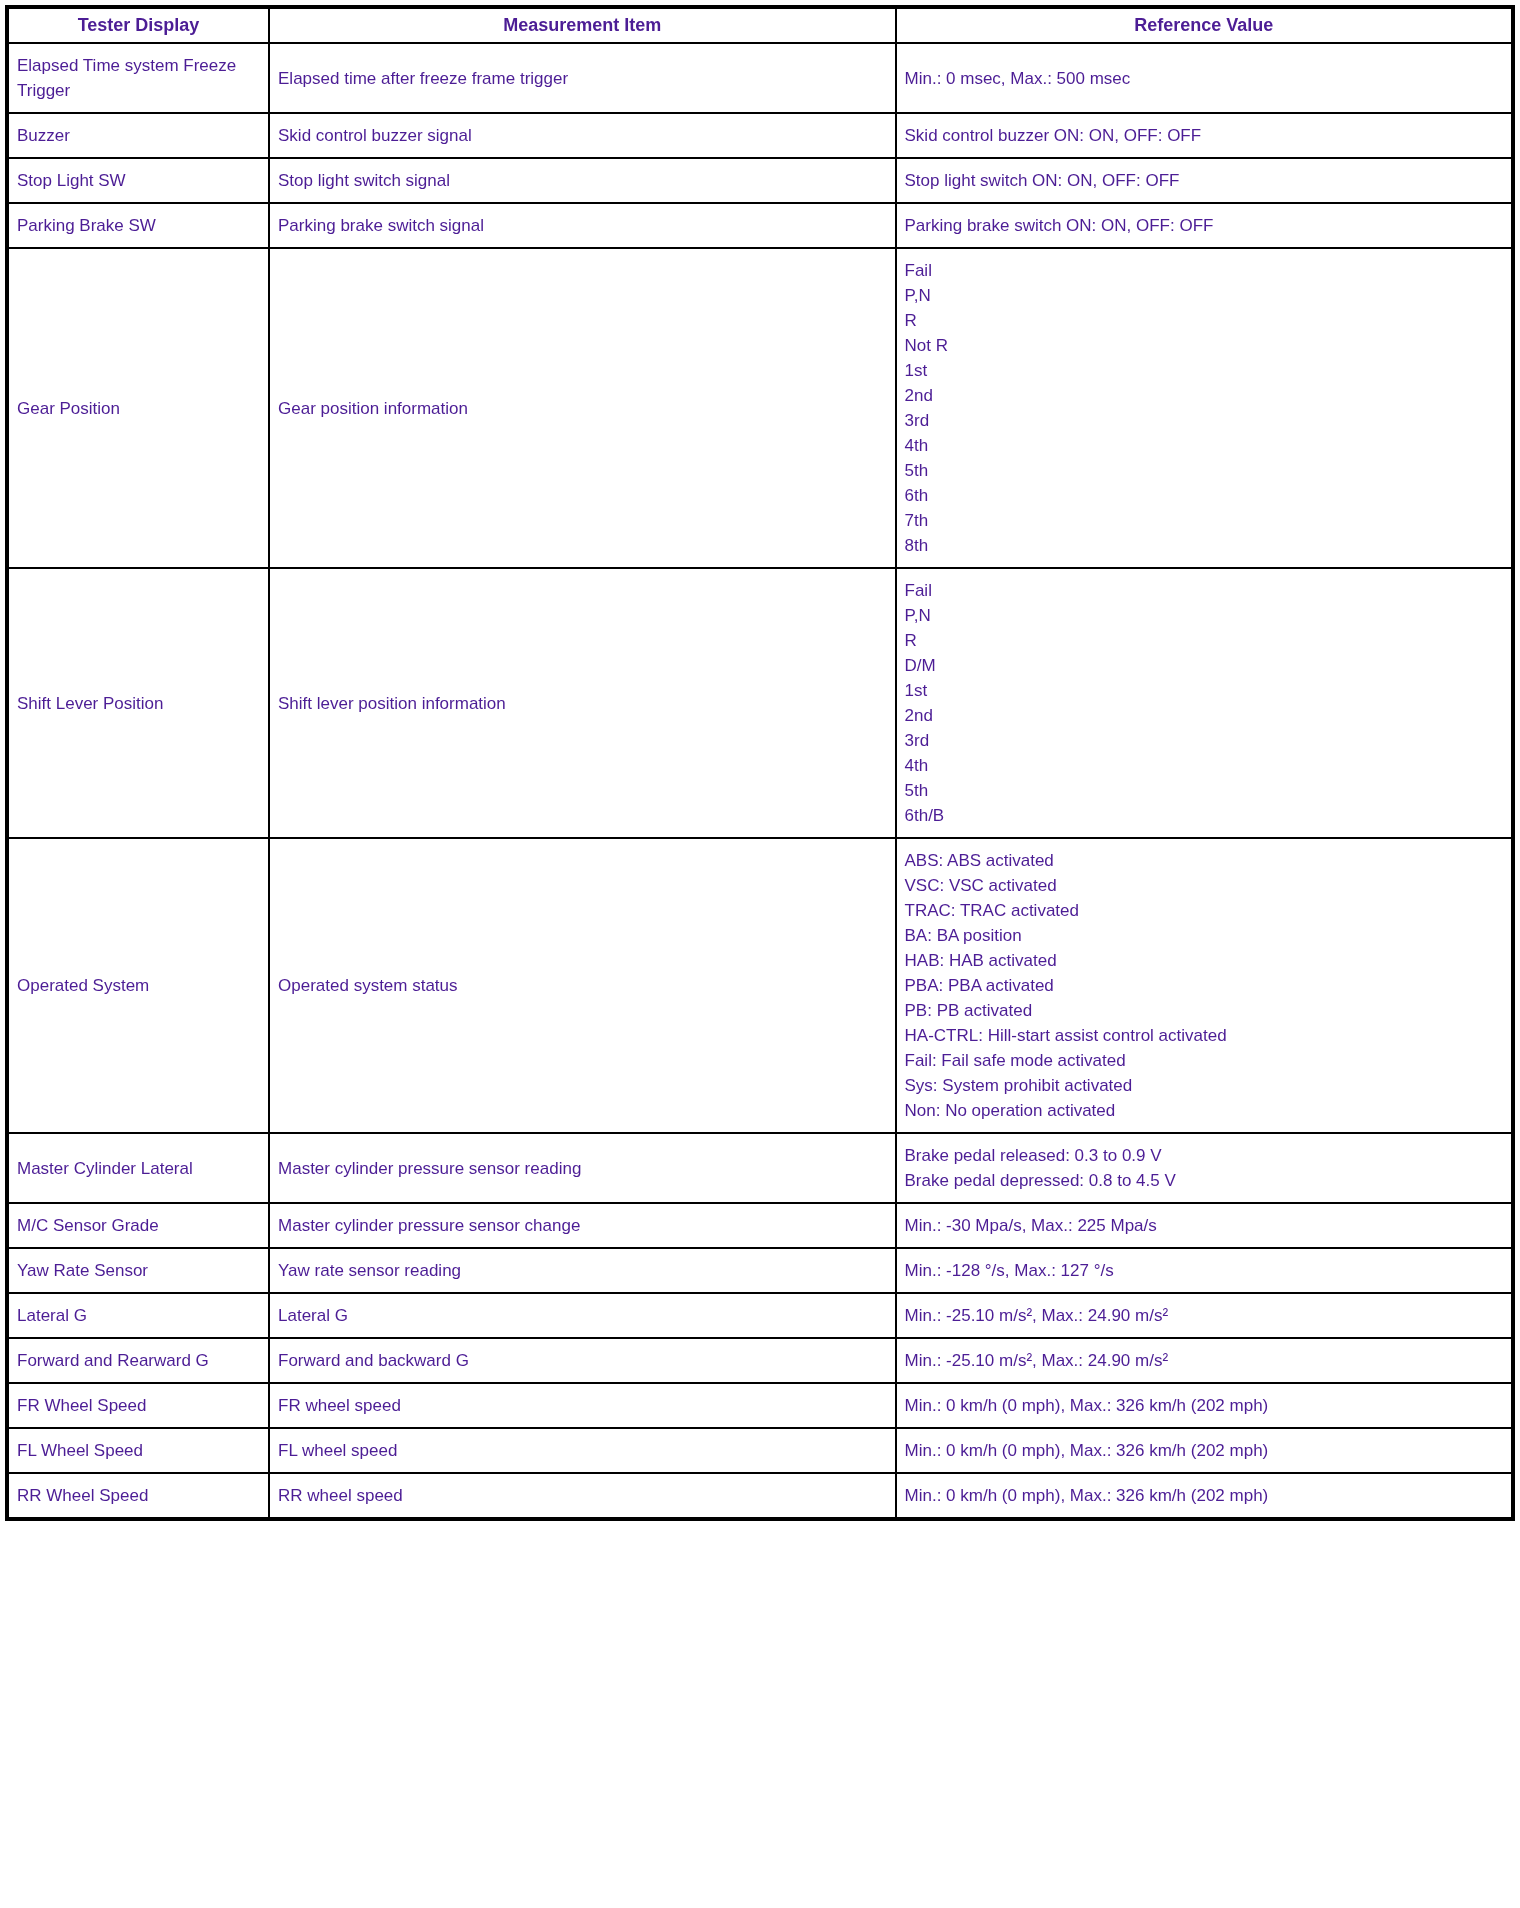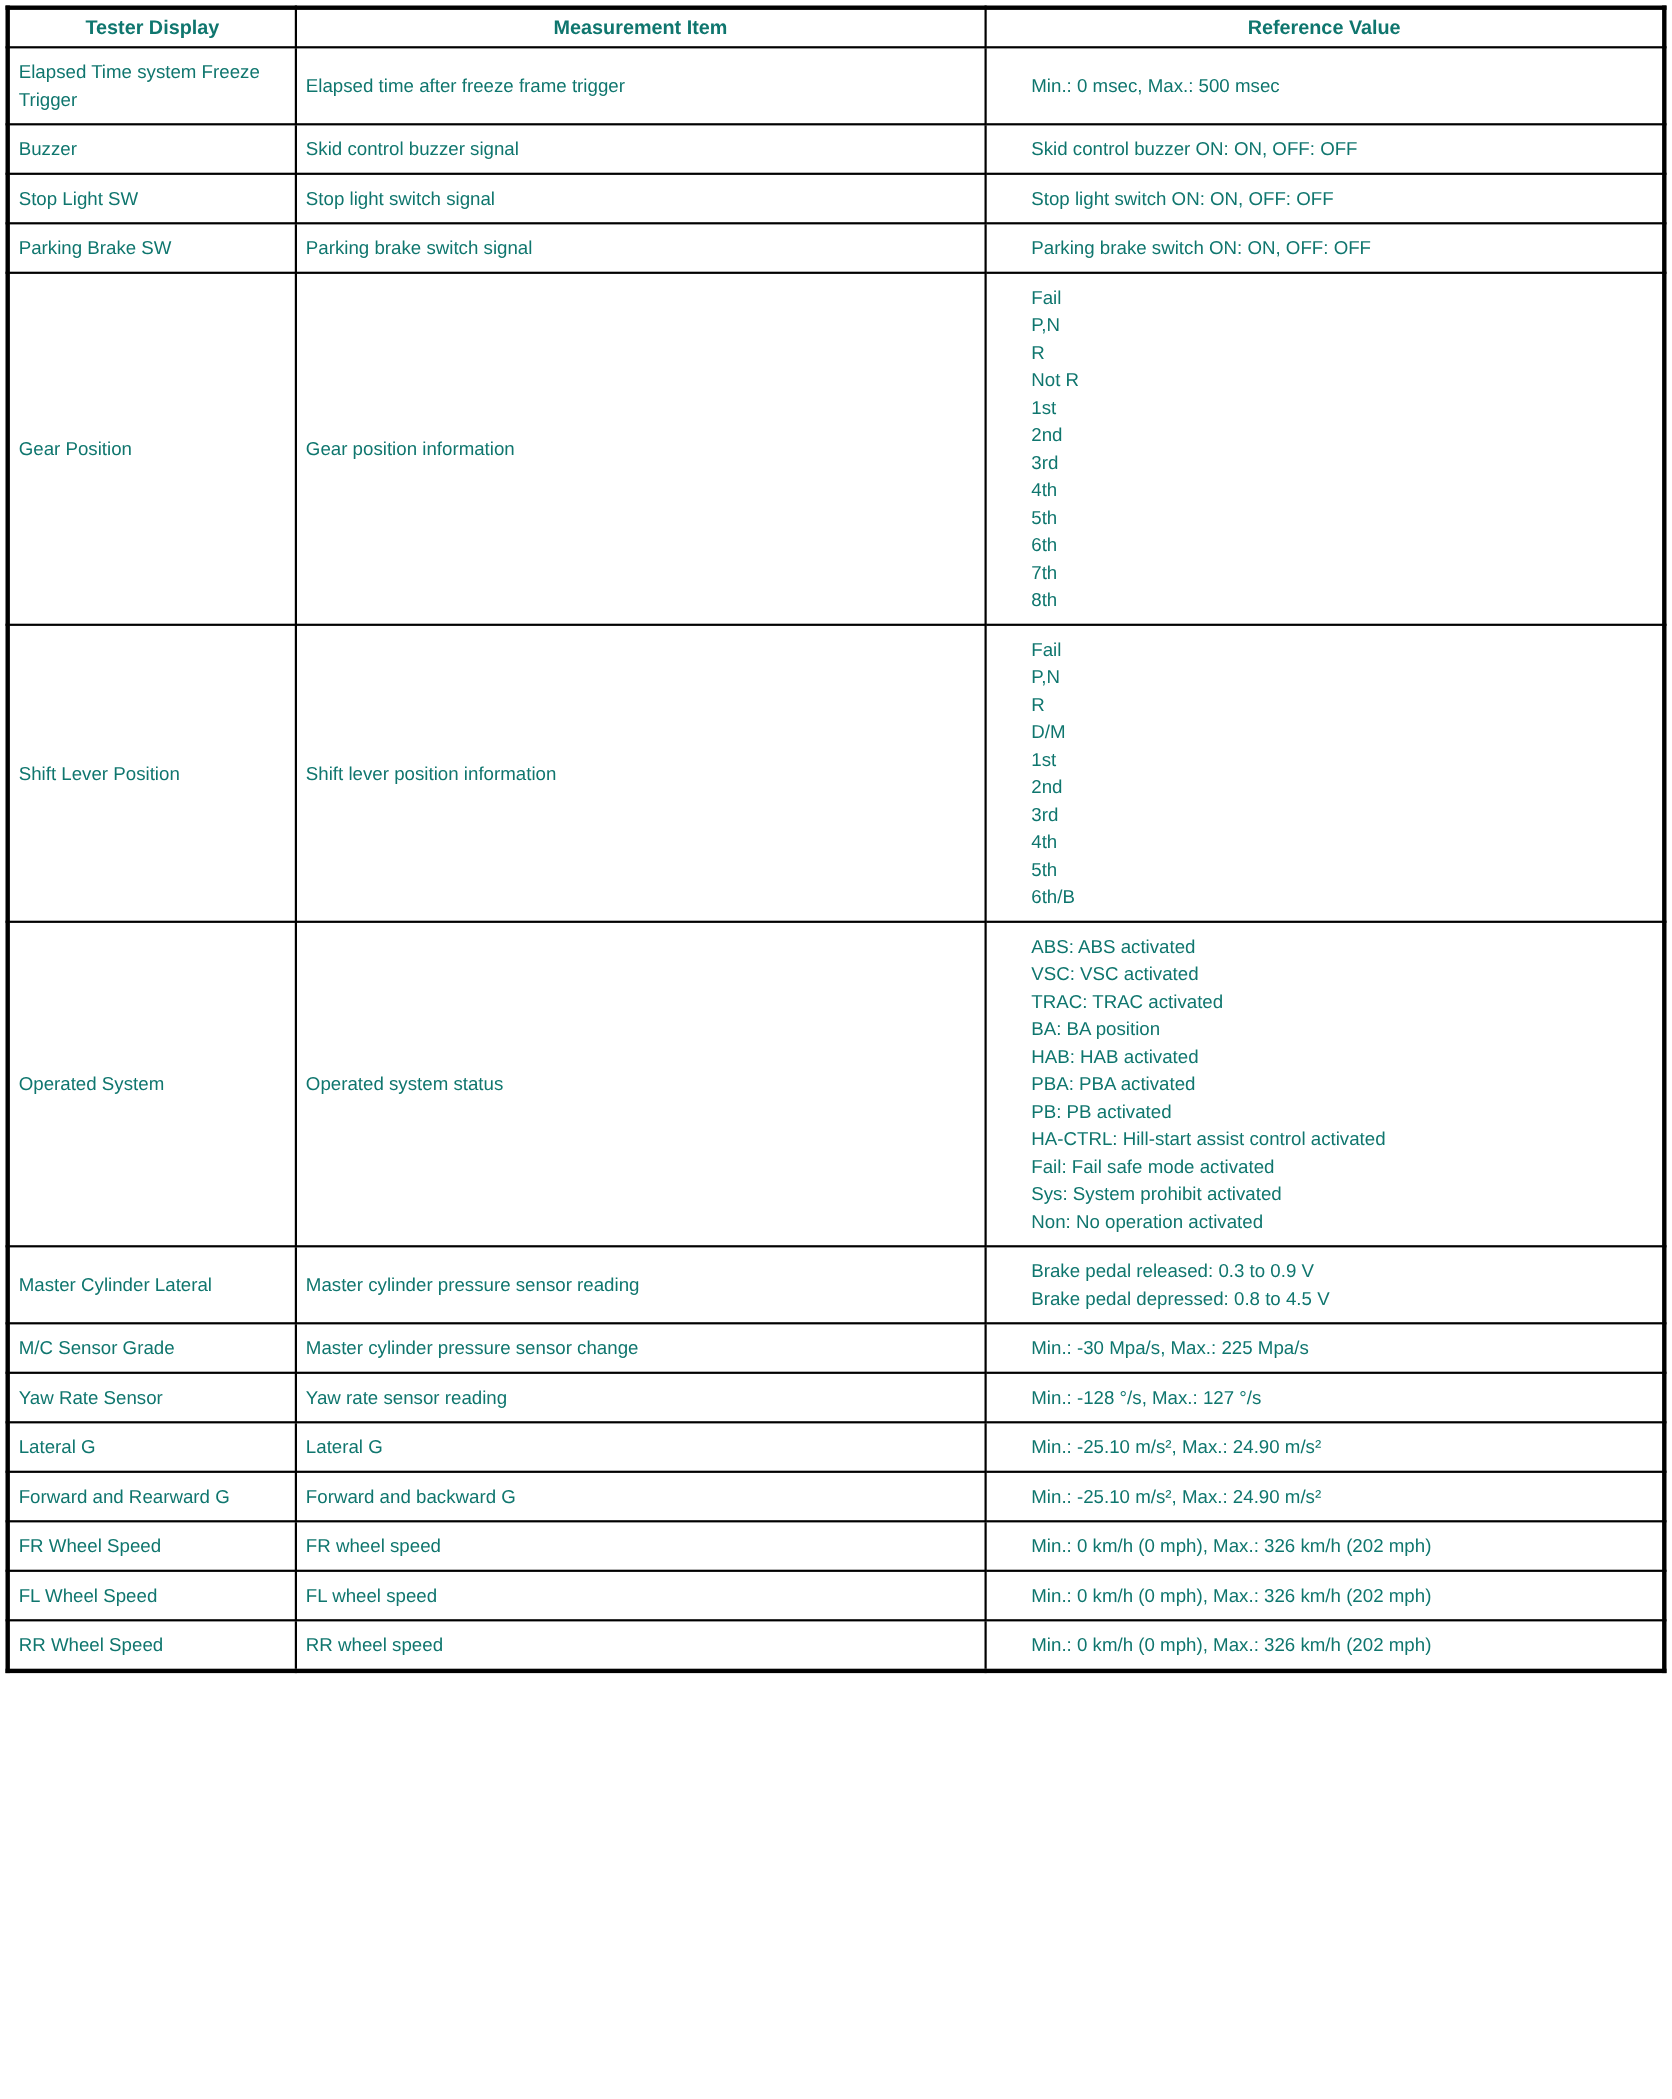--- a/index.html
+++ b/index.html
@@ -21,39 +21,38 @@
     border-collapse: collapse;
     border: 4px solid #000000;
     table-layout: fixed;
   }
   table.ref-table th,
   table.ref-table td {
     border: 2px solid #000000;
     vertical-align: middle;
     font-size: 17px;
     line-height: 25px;
-    color: #0f766e;
+    color: #4c1d95;
     word-wrap: break-word;
   }
   table.ref-table th {
     font-weight: bold;
     text-align: center;
     padding: 4px 6px;
     font-size: 18px;
   }
   table.ref-table td {
     text-align: left;
     padding: 9px 8px;
   }
   col.c1 { width: 17.4%; }
   col.c2 { width: 41.6%; }
   col.c3 { width: 41.0%; }
   .ref-line {
     white-space: normal;
-    margin-left: 33px;
   }
 </style>
 </head>
 <body>
 
 <div class="page">
   <table class="ref-table">
     <colgroup>
       <col class="c1">
       <col class="c2">

